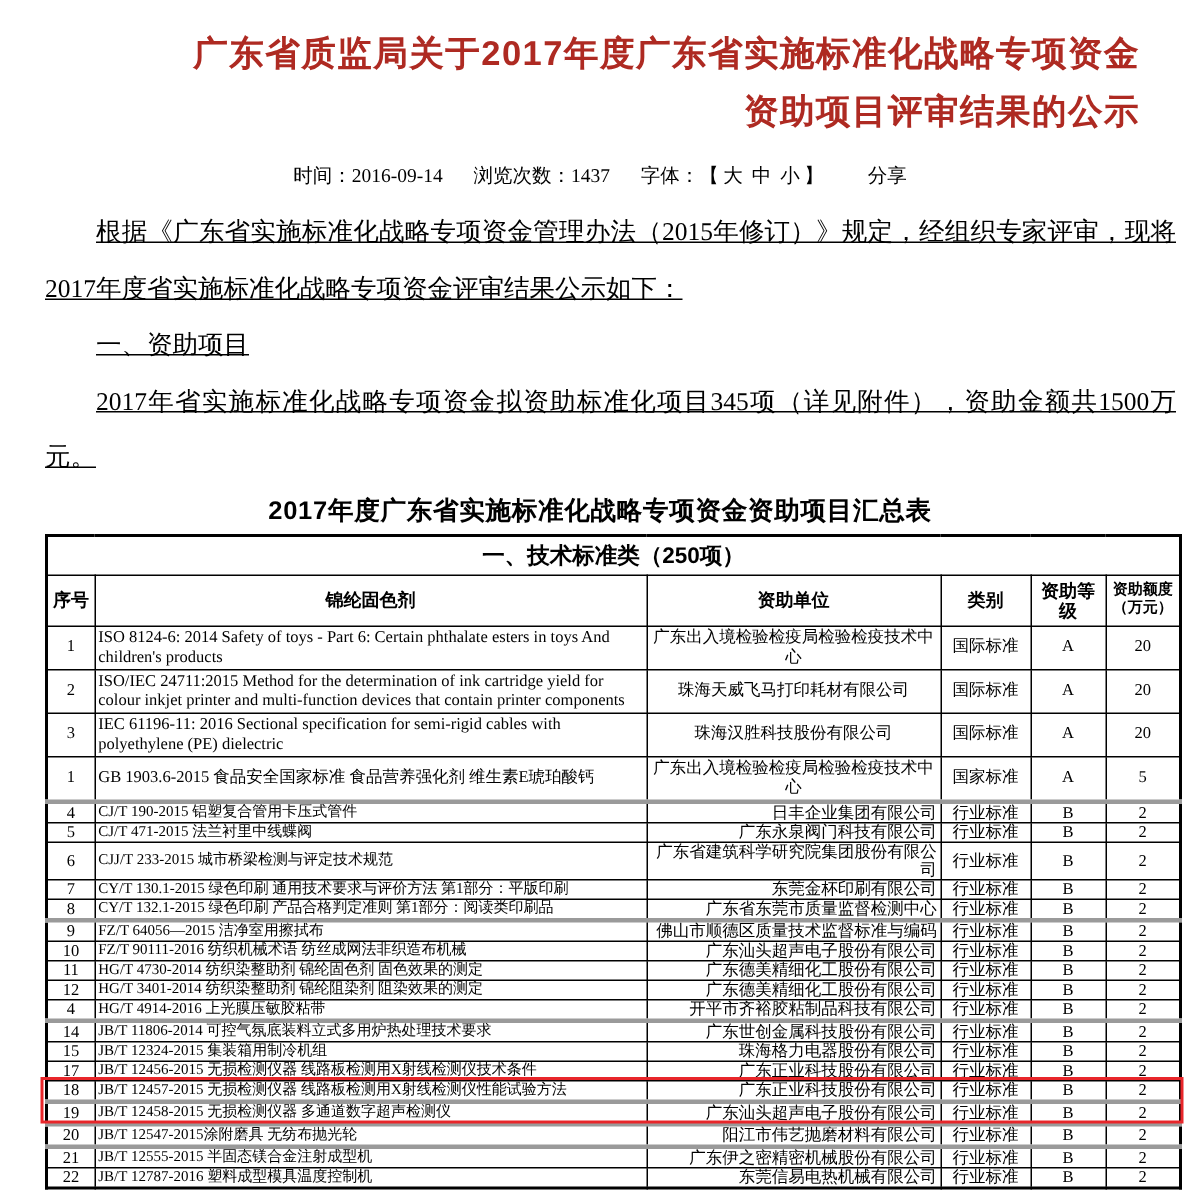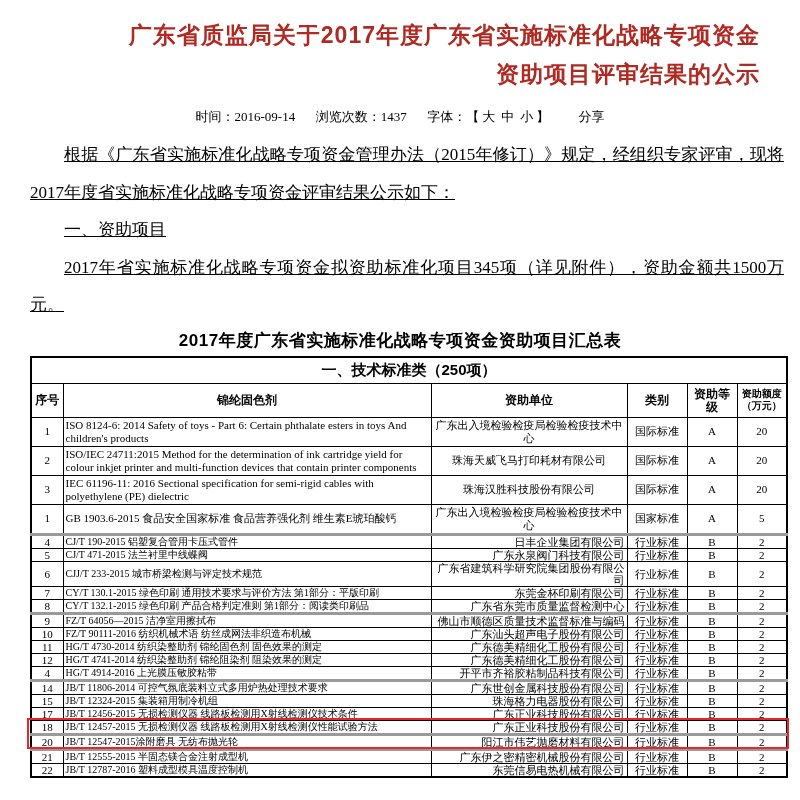--- a/index.html
+++ b/index.html
@@ -199,21 +199,21 @@
           <tr class="sm">
             <td class="no">11</td>
             <td class="name">HG/T 4730-2014 纺织染整助剂 锦纶固色剂 固色效果的测定</td>
             <td class="unit">广东德美精细化工股份有限公司</td>
             <td class="category">行业标准</td>
             <td class="grade">B</td>
             <td class="amount">2</td>
           </tr>
           <tr class="sm">
             <td class="no">12</td>
-            <td class="name">HG/T 4741-2014 纺织染整助剂 锦纶阻染剂 阻染效果的测定</td>
+            <td class="name">HG/T 3401-2014 纺织染整助剂 锦纶阻染剂 阻染效果的测定</td>
             <td class="unit">广东德美精细化工股份有限公司</td>
             <td class="category">行业标准</td>
             <td class="grade">B</td>
             <td class="amount">2</td>
           </tr>
           <tr class="sm">
             <td class="no">4</td>
             <td class="name">HG/T 4914-2016 上光膜压敏胶粘带</td>
             <td class="unit">开平市齐裕胶粘制品科技有限公司</td>
             <td class="category">行业标准</td>
@@ -246,20 +246,28 @@
           </tr>
           <tr class="sm hl">
             <td class="no">18</td>
             <td class="name">JB/T 12457-2015 无损检测仪器 线路板检测用X射线检测仪性能试验方法</td>
             <td class="unit">广东正业科技股份有限公司</td>
             <td class="category">行业标准</td>
             <td class="grade">B</td>
             <td class="amount">2</td>
           </tr>
           <tr class="sm seam">
+            <td class="no">19</td>
+            <td class="name">JB/T 12458-2015 无损检测仪器  多通道数字超声检测仪</td>
+            <td class="unit">广东汕头超声电子股份有限公司</td>
+            <td class="category">行业标准</td>
+            <td class="grade">B</td>
+            <td class="amount">2</td>
+          </tr>
+          <tr class="sm seam">
             <td class="no">20</td>
             <td class="name">JB/T 12547-2015涂附磨具  无纺布抛光轮</td>
             <td class="unit">阳江市伟艺抛磨材料有限公司</td>
             <td class="category">行业标准</td>
             <td class="grade">B</td>
             <td class="amount">2</td>
           </tr>
           <tr class="sm seam">
             <td class="no">21</td>
             <td class="name">JB/T 12555-2015 半固态镁合金注射成型机</td>

